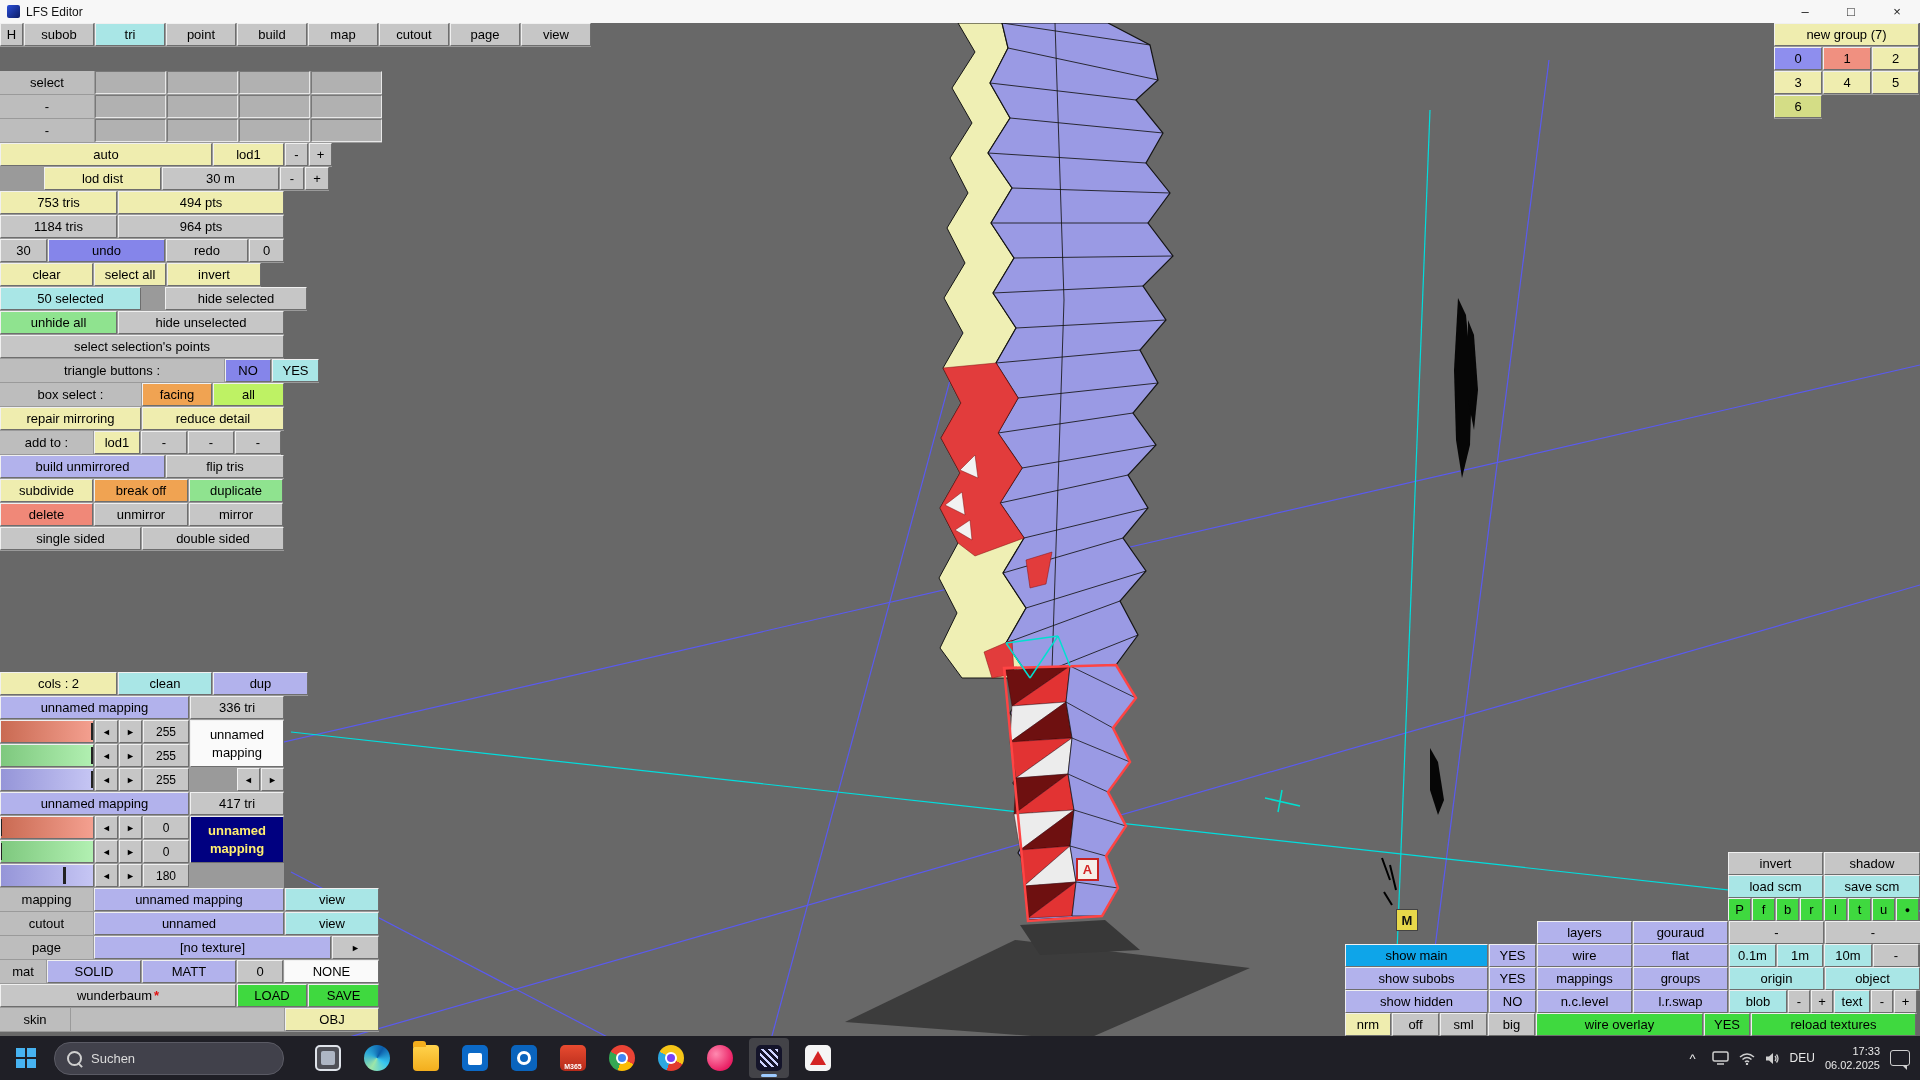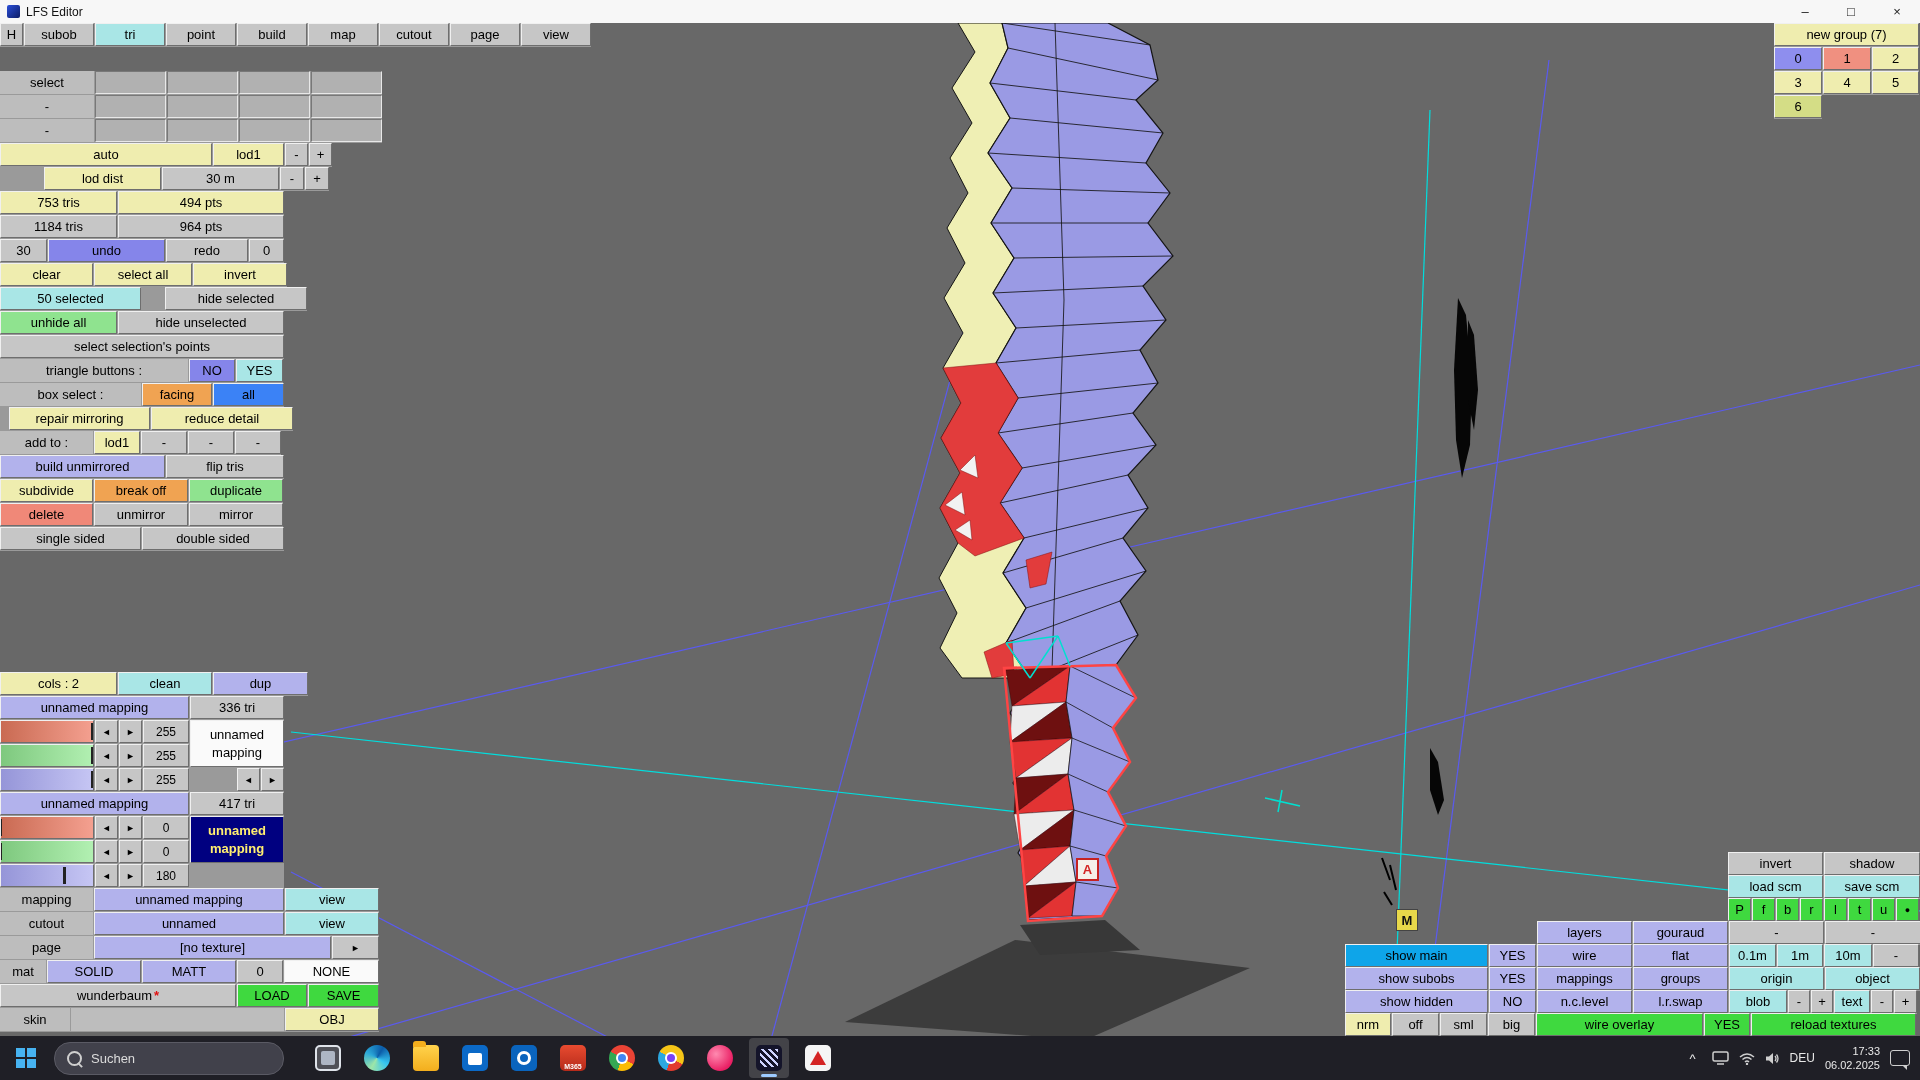--- a/index.html
+++ b/index.html
@@ -14,21 +14,21 @@
   
   #viewport-svg{position:absolute;left:0;top:23px;width:1920px;height:1013px;z-index:1;}
   
   #panels{position:absolute;inset:0;z-index:10;pointer-events:none;}
   .prow{position:absolute;display:flex;gap:1px;background:#9a9a9a;padding-bottom:1px;height:24px;box-sizing:border-box;pointer-events:auto;}
   .cell{position:relative;box-sizing:border-box;height:23px;display:flex;align-items:center;justify-content:center;
     font-size:13px;color:#000;background:#c6c6c6;border:1px solid;border-color:#f0f0f0 #6e6e6e #6e6e6e #f0f0f0;
     white-space:nowrap;overflow:hidden;}
   .g{background:#c6c6c6}.y{background:#efedaf}.c{background:#a9e6e6}.gr{background:#8fe38f}
   .grn{background:#3fd93f}.r{background:#f08878}.l{background:#b2b2ec}.b{background:#8585ea}
-  .o{background:#f0a352}.od{background:#3b82f6}.p{background:#0ea5e9}.w{background:#fafafa}
+  .o{background:#f0a352}.od{background:#bef264}.p{background:#0ea5e9}.w{background:#fafafa}
   .kh{background:#d4dd86}.ng0{background:#8e8eee}.ng1{background:#f09080}
   .nav{background:#000080;color:#ffee70;font-weight:bold;}
   .lbl{background:#bdbdbd;border-color:#bdbdbd;}
   .well{background:#b1b1b1;border-color:#787878 #e8e8e8 #e8e8e8 #787878;}
   .sp{background:transparent;border-color:transparent;visibility:hidden;}
   .sl-r{background:linear-gradient(to right,#c96a52,#f4a090);}
   .sl-g{background:linear-gradient(to right,#7ec87e,#b2f0b2);}
   .sl-l{background:linear-gradient(to right,#9595d8,#c6c6f4);}
   .mk{position:absolute;top:2px;bottom:2px;width:3px;background:#222;}
   .star{color:#e01010;font-weight:bold;margin-left:2px;}
@@ -209,45 +209,45 @@
       <div class="cell g" style="width: 166px;">964 pts</div>
     </div>
     <div class="prow" style="left: 0px; top: 239px;">
       <div class="cell g" style="width: 47px;">30</div>
       <div class="cell b" style="width: 117px;">undo</div>
       <div class="cell g" style="width: 82px;">redo</div>
       <div class="cell g" style="width: 35px;">0</div>
     </div>
     <div class="prow" style="left: 0px; top: 263px;">
       <div class="cell y" style="width: 93px;">clear</div>
-      <div class="cell y" style="width: 98px;">select all</div>
+      <div class="cell y" style="width: 72px;">select all</div>
       <div class="cell y" style="width: 94px;">invert</div>
     </div>
     <div class="prow" style="left: 0px; top: 287px; gap: 24px;">
       <div class="cell c" style="width: 141px;">50 selected</div>
       <div class="cell g" style="width: 142px;">hide selected</div>
     </div>
     <div class="prow" style="left: 0px; top: 311px;">
       <div class="cell gr" style="width: 117px;">unhide all</div>
       <div class="cell g" style="width: 166px;">hide unselected</div>
     </div>
     <div class="prow" style="left: 0px; top: 335px;">
       <div class="cell g" style="width: 284px;">select selection's points</div>
     </div>
     <div class="prow" style="left: 0px; top: 359px;">
-      <div class="cell lbl" style="width: 188px;">triangle buttons :</div>
+      <div class="cell lbl" style="width: 224px;">triangle buttons :</div>
       <div class="cell b" style="width: 46px;">NO</div>
       <div class="cell c" style="width: 47px;">YES</div>
     </div>
     <div class="prow" style="left: 0px; top: 383px;">
       <div class="cell lbl" style="width: 141px;">box select :</div>
       <div class="cell o" style="width: 70px;">facing</div>
       <div class="cell od" style="width: 71px;">all</div>
     </div>
-    <div class="prow" style="left: 0px; top: 407px; padding-left: 9px;">
+    <div class="prow" style="left: 0px; top: 407px;">
       <div class="cell y" style="width: 141px;">repair mirroring</div>
       <div class="cell y" style="width: 142px;">reduce detail</div>
     </div>
     <div class="prow" style="left: 0px; top: 431px;">
       <div class="cell lbl" style="width: 93px;">add to :</div>
       <div class="cell y" style="width: 46px;">lod1</div>
       <div class="cell g" style="width: 46px;">-</div>
       <div class="cell g" style="width: 46px;">-</div>
       <div class="cell g" style="width: 46px;">-</div>
     </div>

